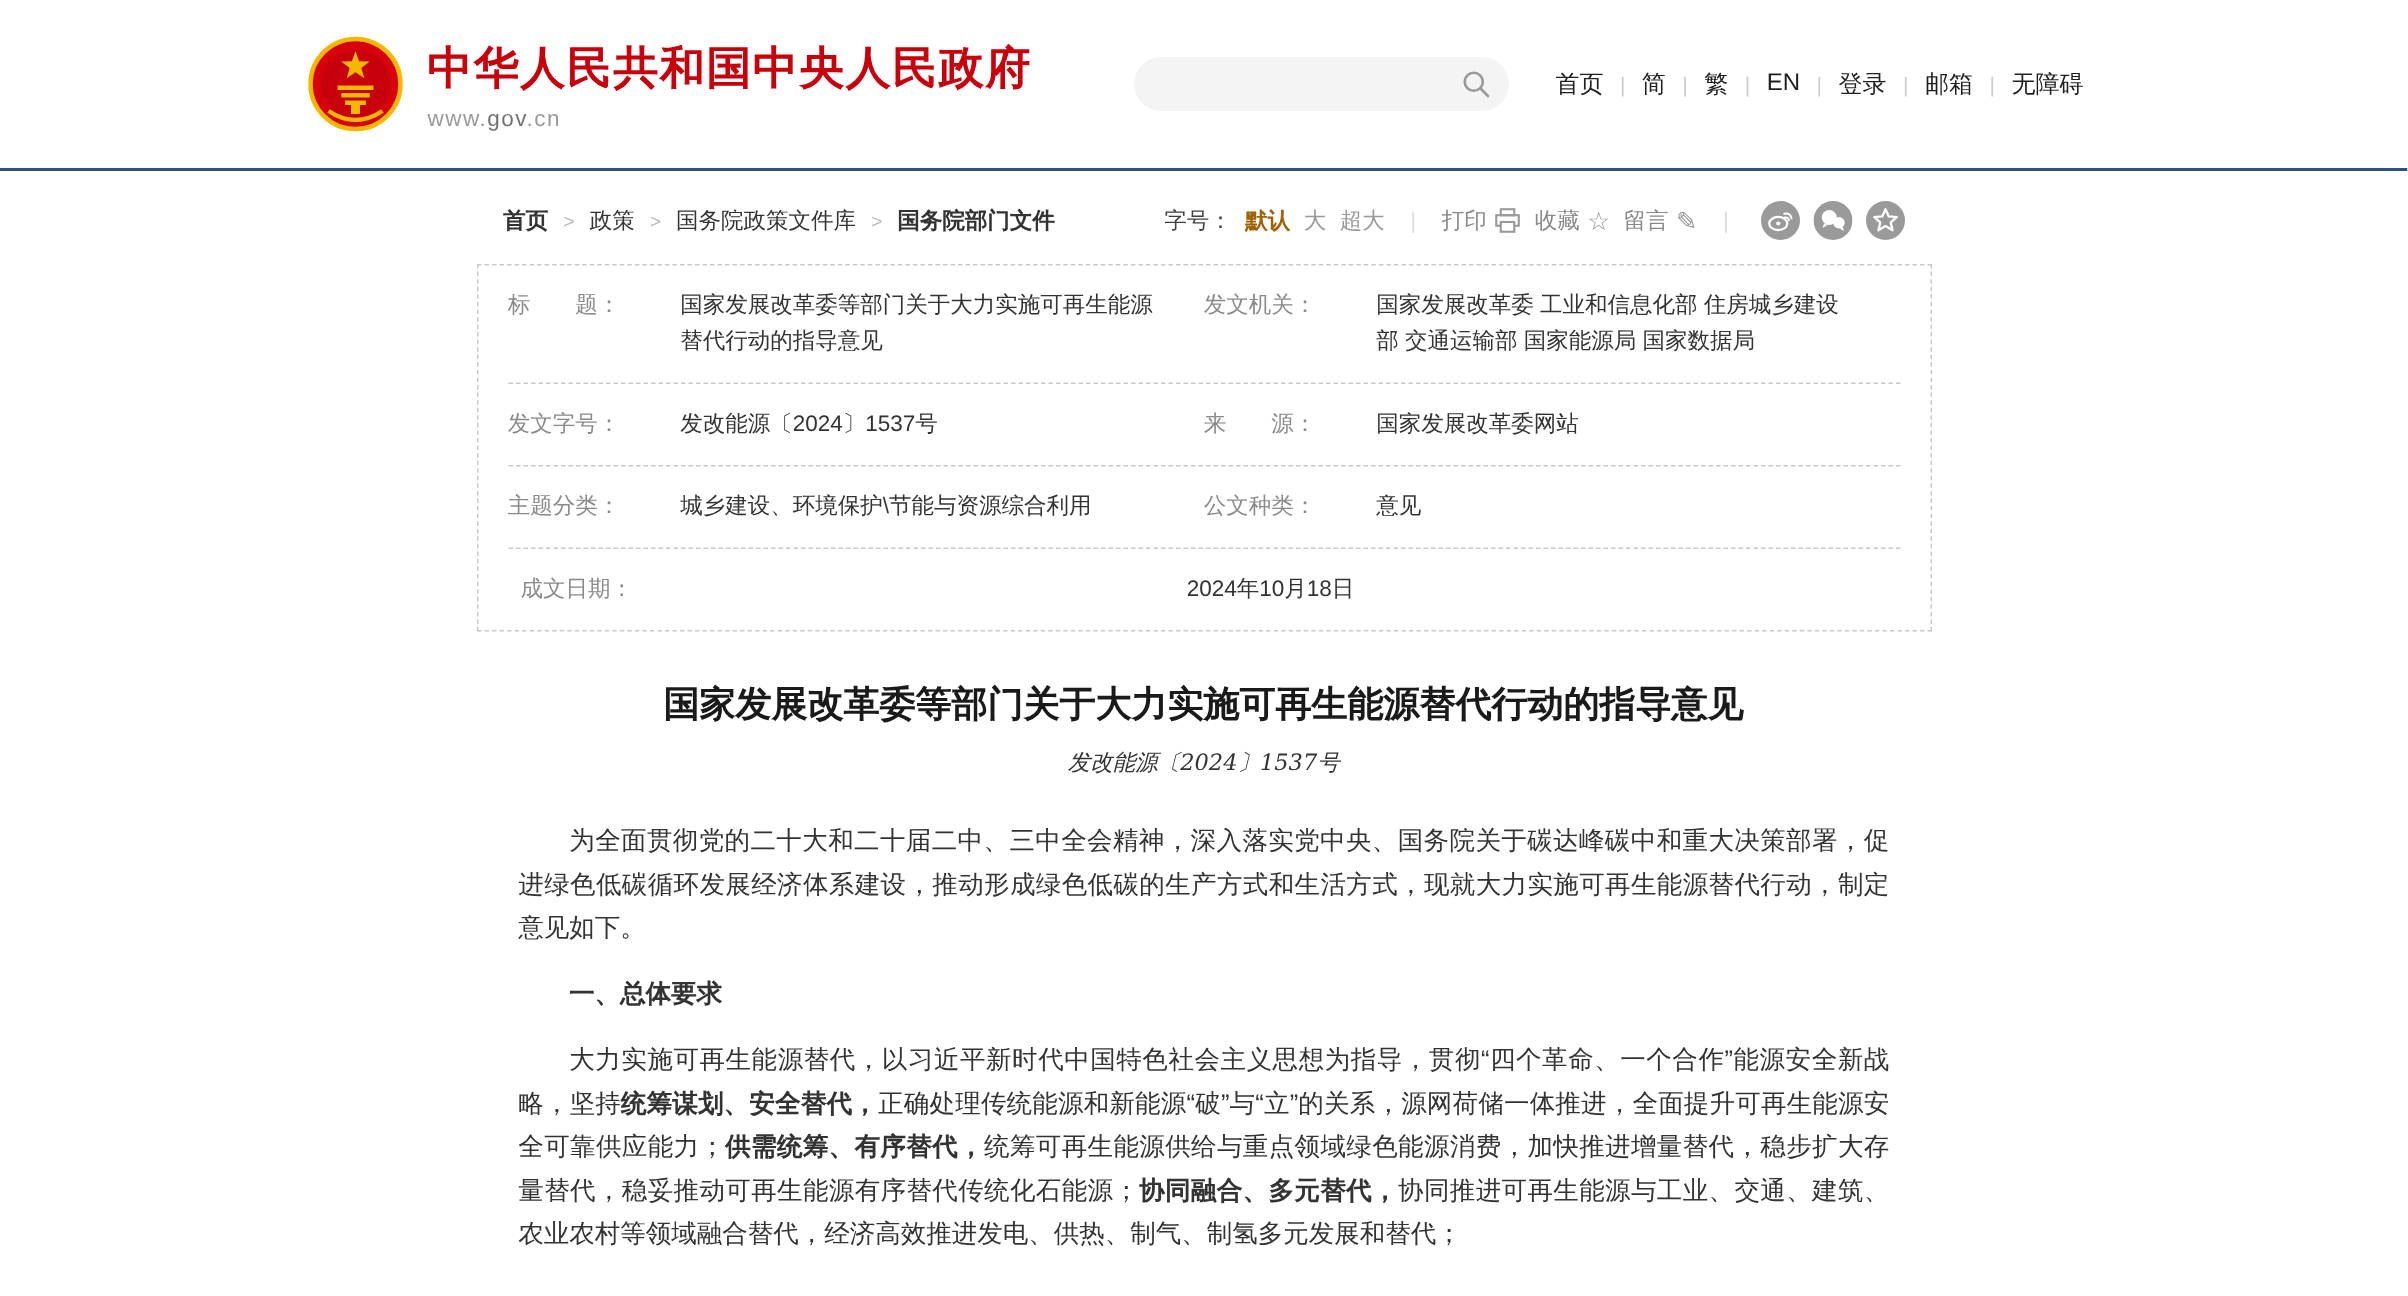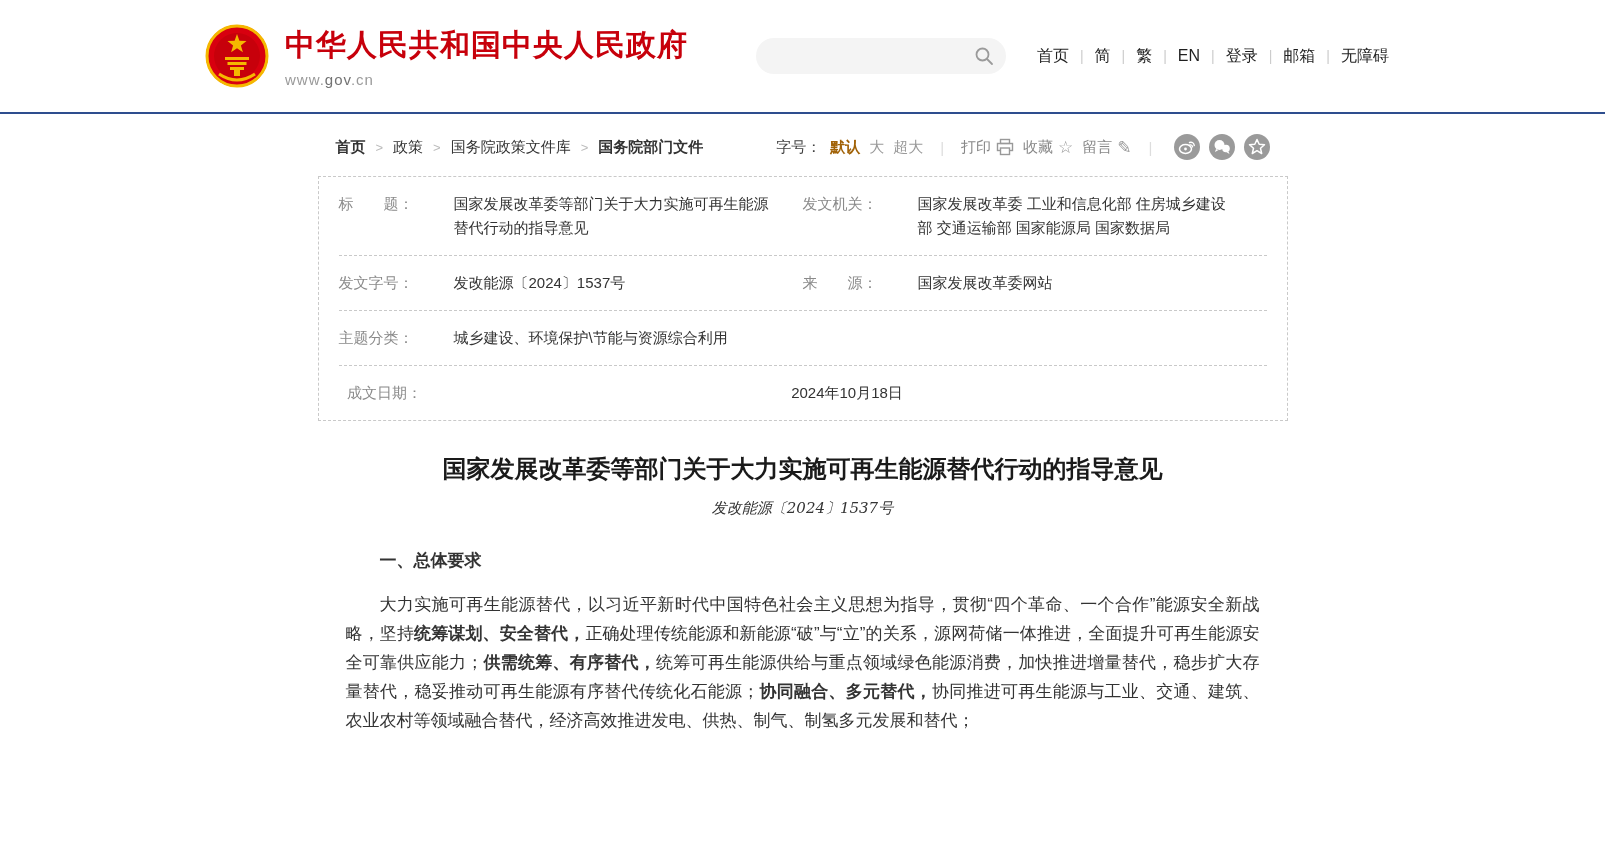--- a/index.html
+++ b/index.html
@@ -216,30 +216,35 @@
       <div class="meta-cell">
         <span class="meta-label">来　　源：</span>
         <span class="meta-value">国家发展改革委网站</span>
       </div>
     </div>
     <div class="meta-row">
       <div class="meta-cell">
         <span class="meta-label">主题分类：</span>
         <span class="meta-value">城乡建设、环境保护\节能与资源综合利用</span>
       </div>
+      <div class="meta-cell">
+        <span class="meta-label">公文种类：</span>
+        <span class="meta-value">意见</span>
+      </div>
     </div>
     <div class="meta-row">
       <div class="meta-cell full">
         <span class="meta-label">成文日期：</span>
         <span class="meta-value">2024年10月18日</span>
       </div>
     </div>
   </div>
 
   <h1 class="article-title">国家发展改革委等部门关于大力实施可再生能源替代行动的指导意见</h1>
   <div class="article-docnum">发改能源〔2024〕1537号</div>
 
   <div class="article-body">
+    <p class="indent">为全面贯彻党的二十大和二十届二中、三中全会精神，深入落实党中央、国务院关于碳达峰碳中和重大决策部署，促进绿色低碳循环发展经济体系建设，推动形成绿色低碳的生产方式和生活方式，现就大力实施可再生能源替代行动，制定意见如下。</p>
     <p class="section-heading">一、总体要求</p>
     <p class="indent"><span>大力实施可再生能源替代，以习近平新时代中国特色社会主义思想为指导，贯彻“四个革命、一个合作”能源安全新战略，坚持</span><span style="font-weight: bold;">统筹谋划、安全替代，</span><span>正确处理传统能源和新能源“破”与“立”的关系，源网荷储一体推进，全面提升可再生能源安全可靠供应能力；</span><span style="font-weight: bold;">供需统筹、有序替代，</span><span>统筹可再生能源供给与重点领域绿色能源消费，加快推进增量替代，稳步扩大存量替代，稳妥推动可再生能源有序替代传统化石能源；</span><span style="font-weight: bold;">协同融合、多元替代，</span><span>协同推进可再生能源与工业、交通、建筑、农业农村等领域融合替代，经济高效推进发电、供热、制气、制氢多元发展和替代；</span></p>
   </div>
 
 </main>
 
 </body></html>

